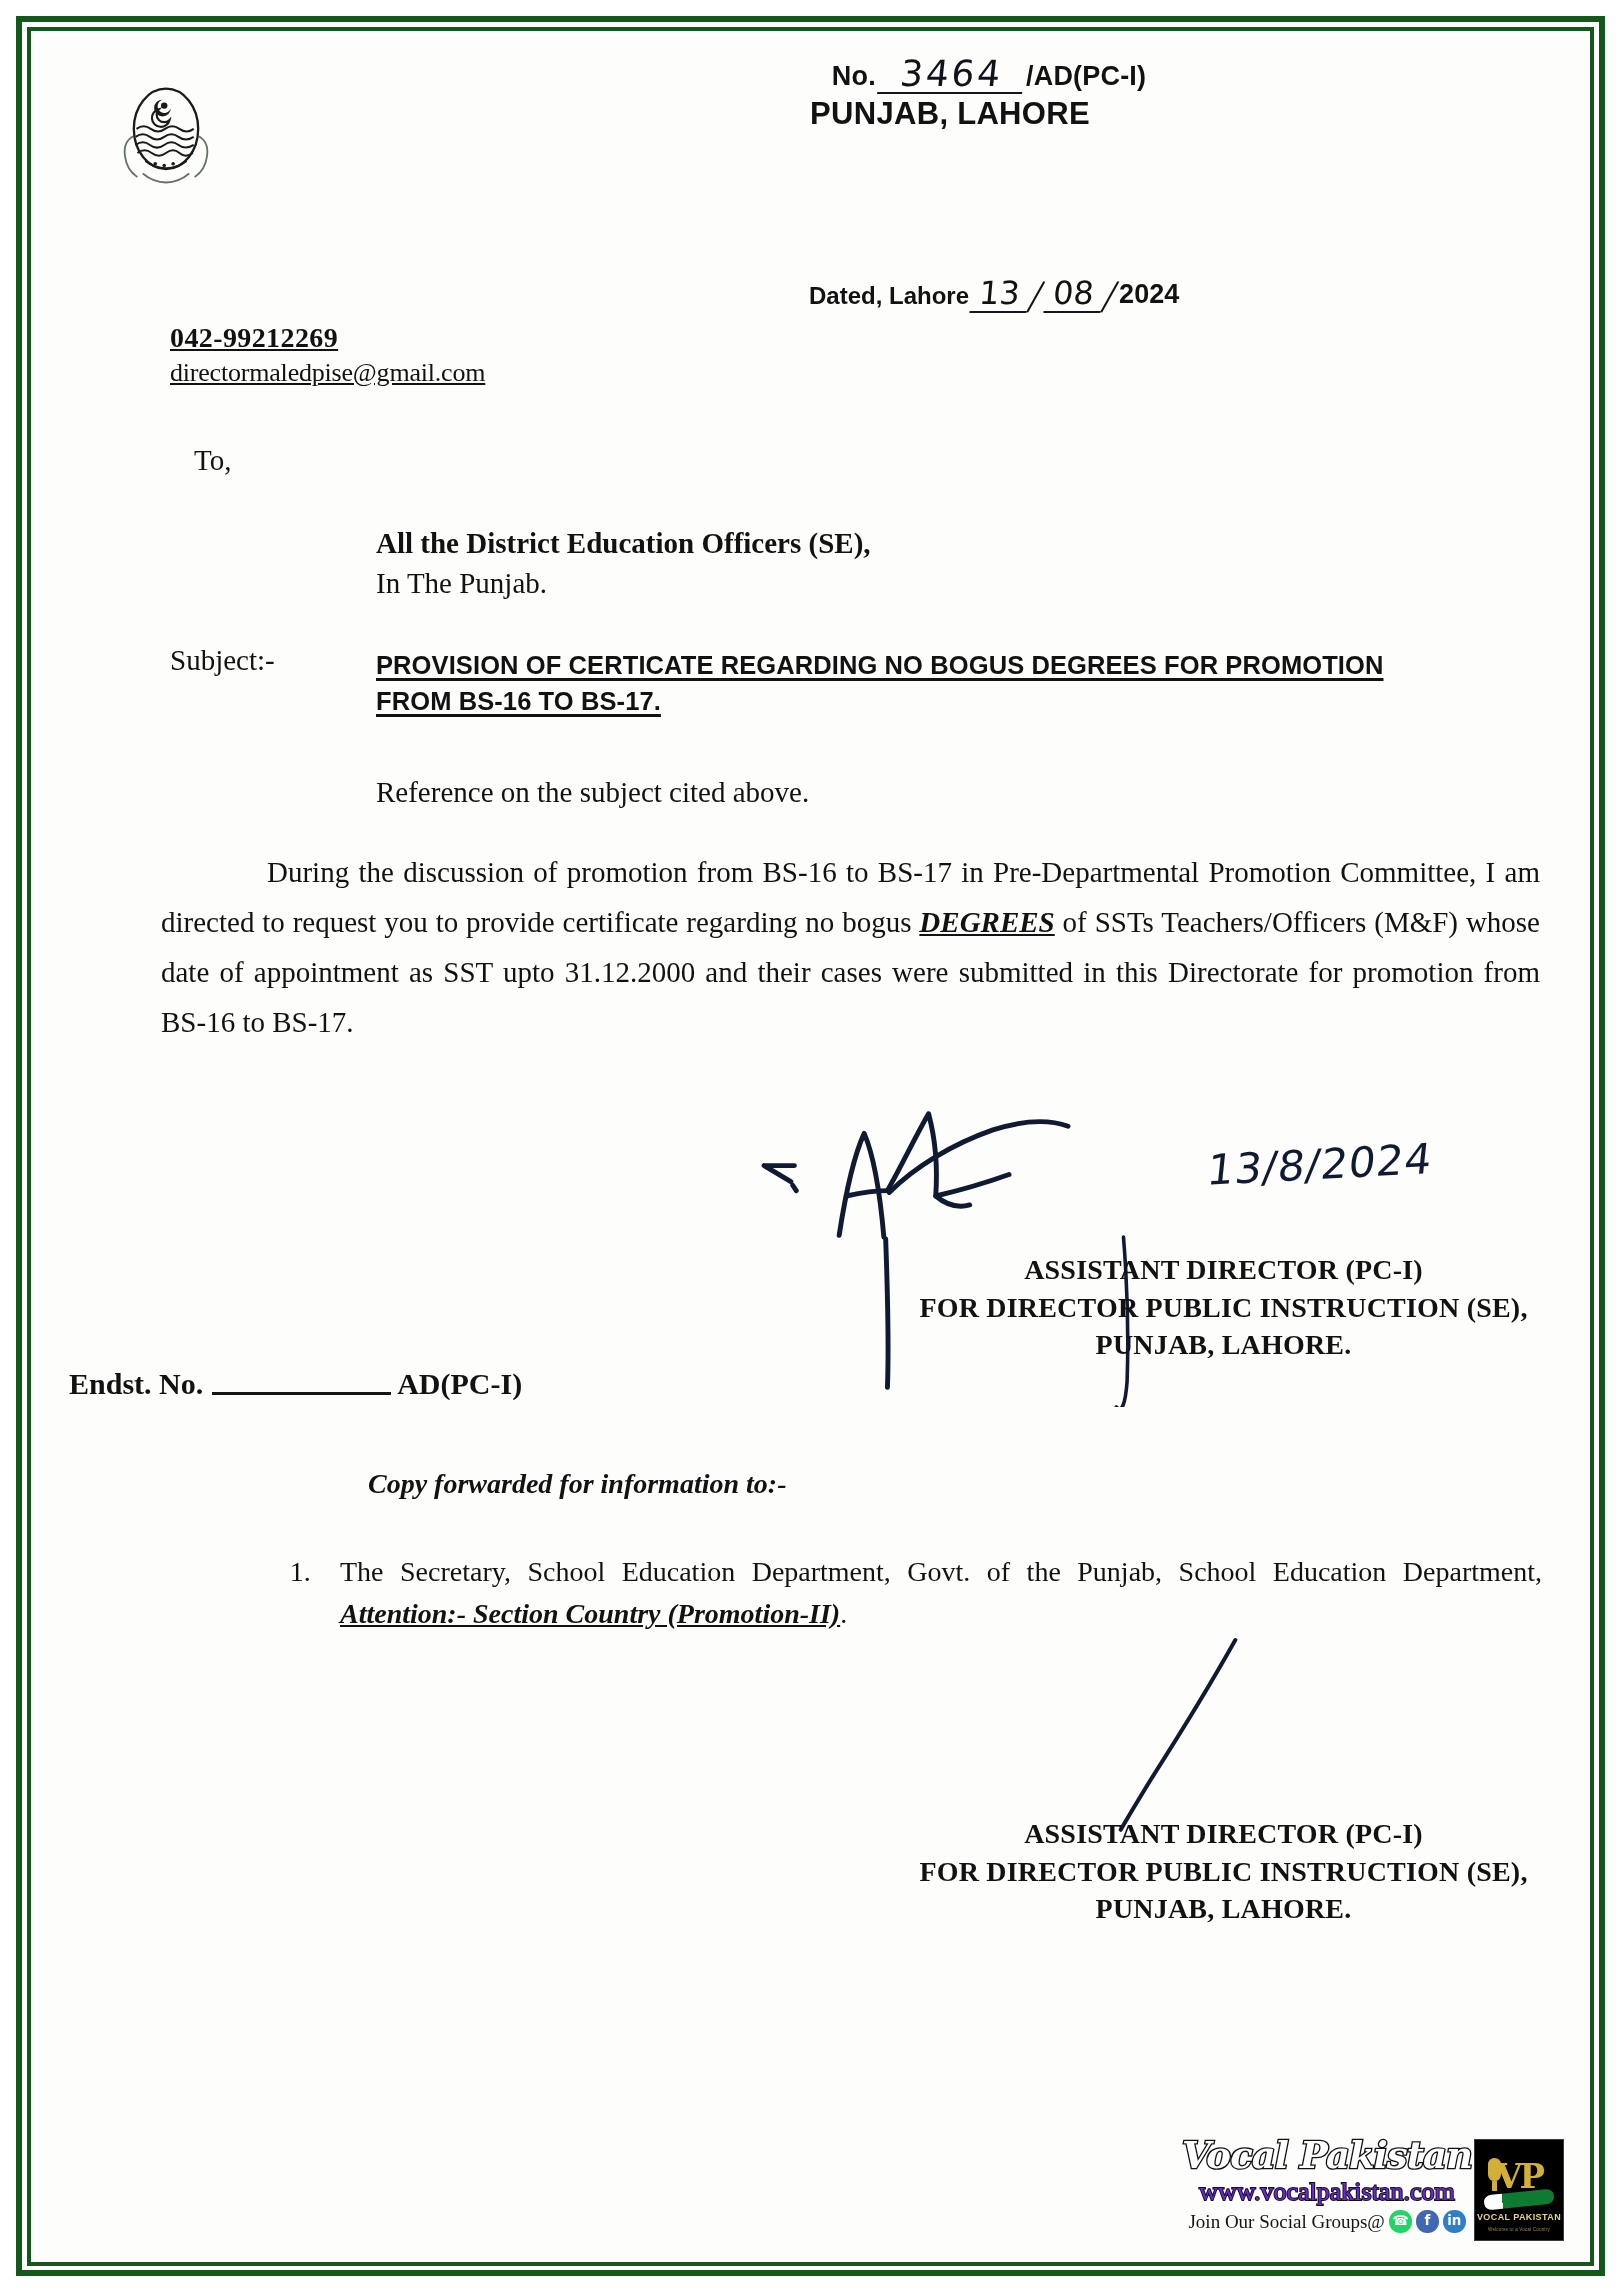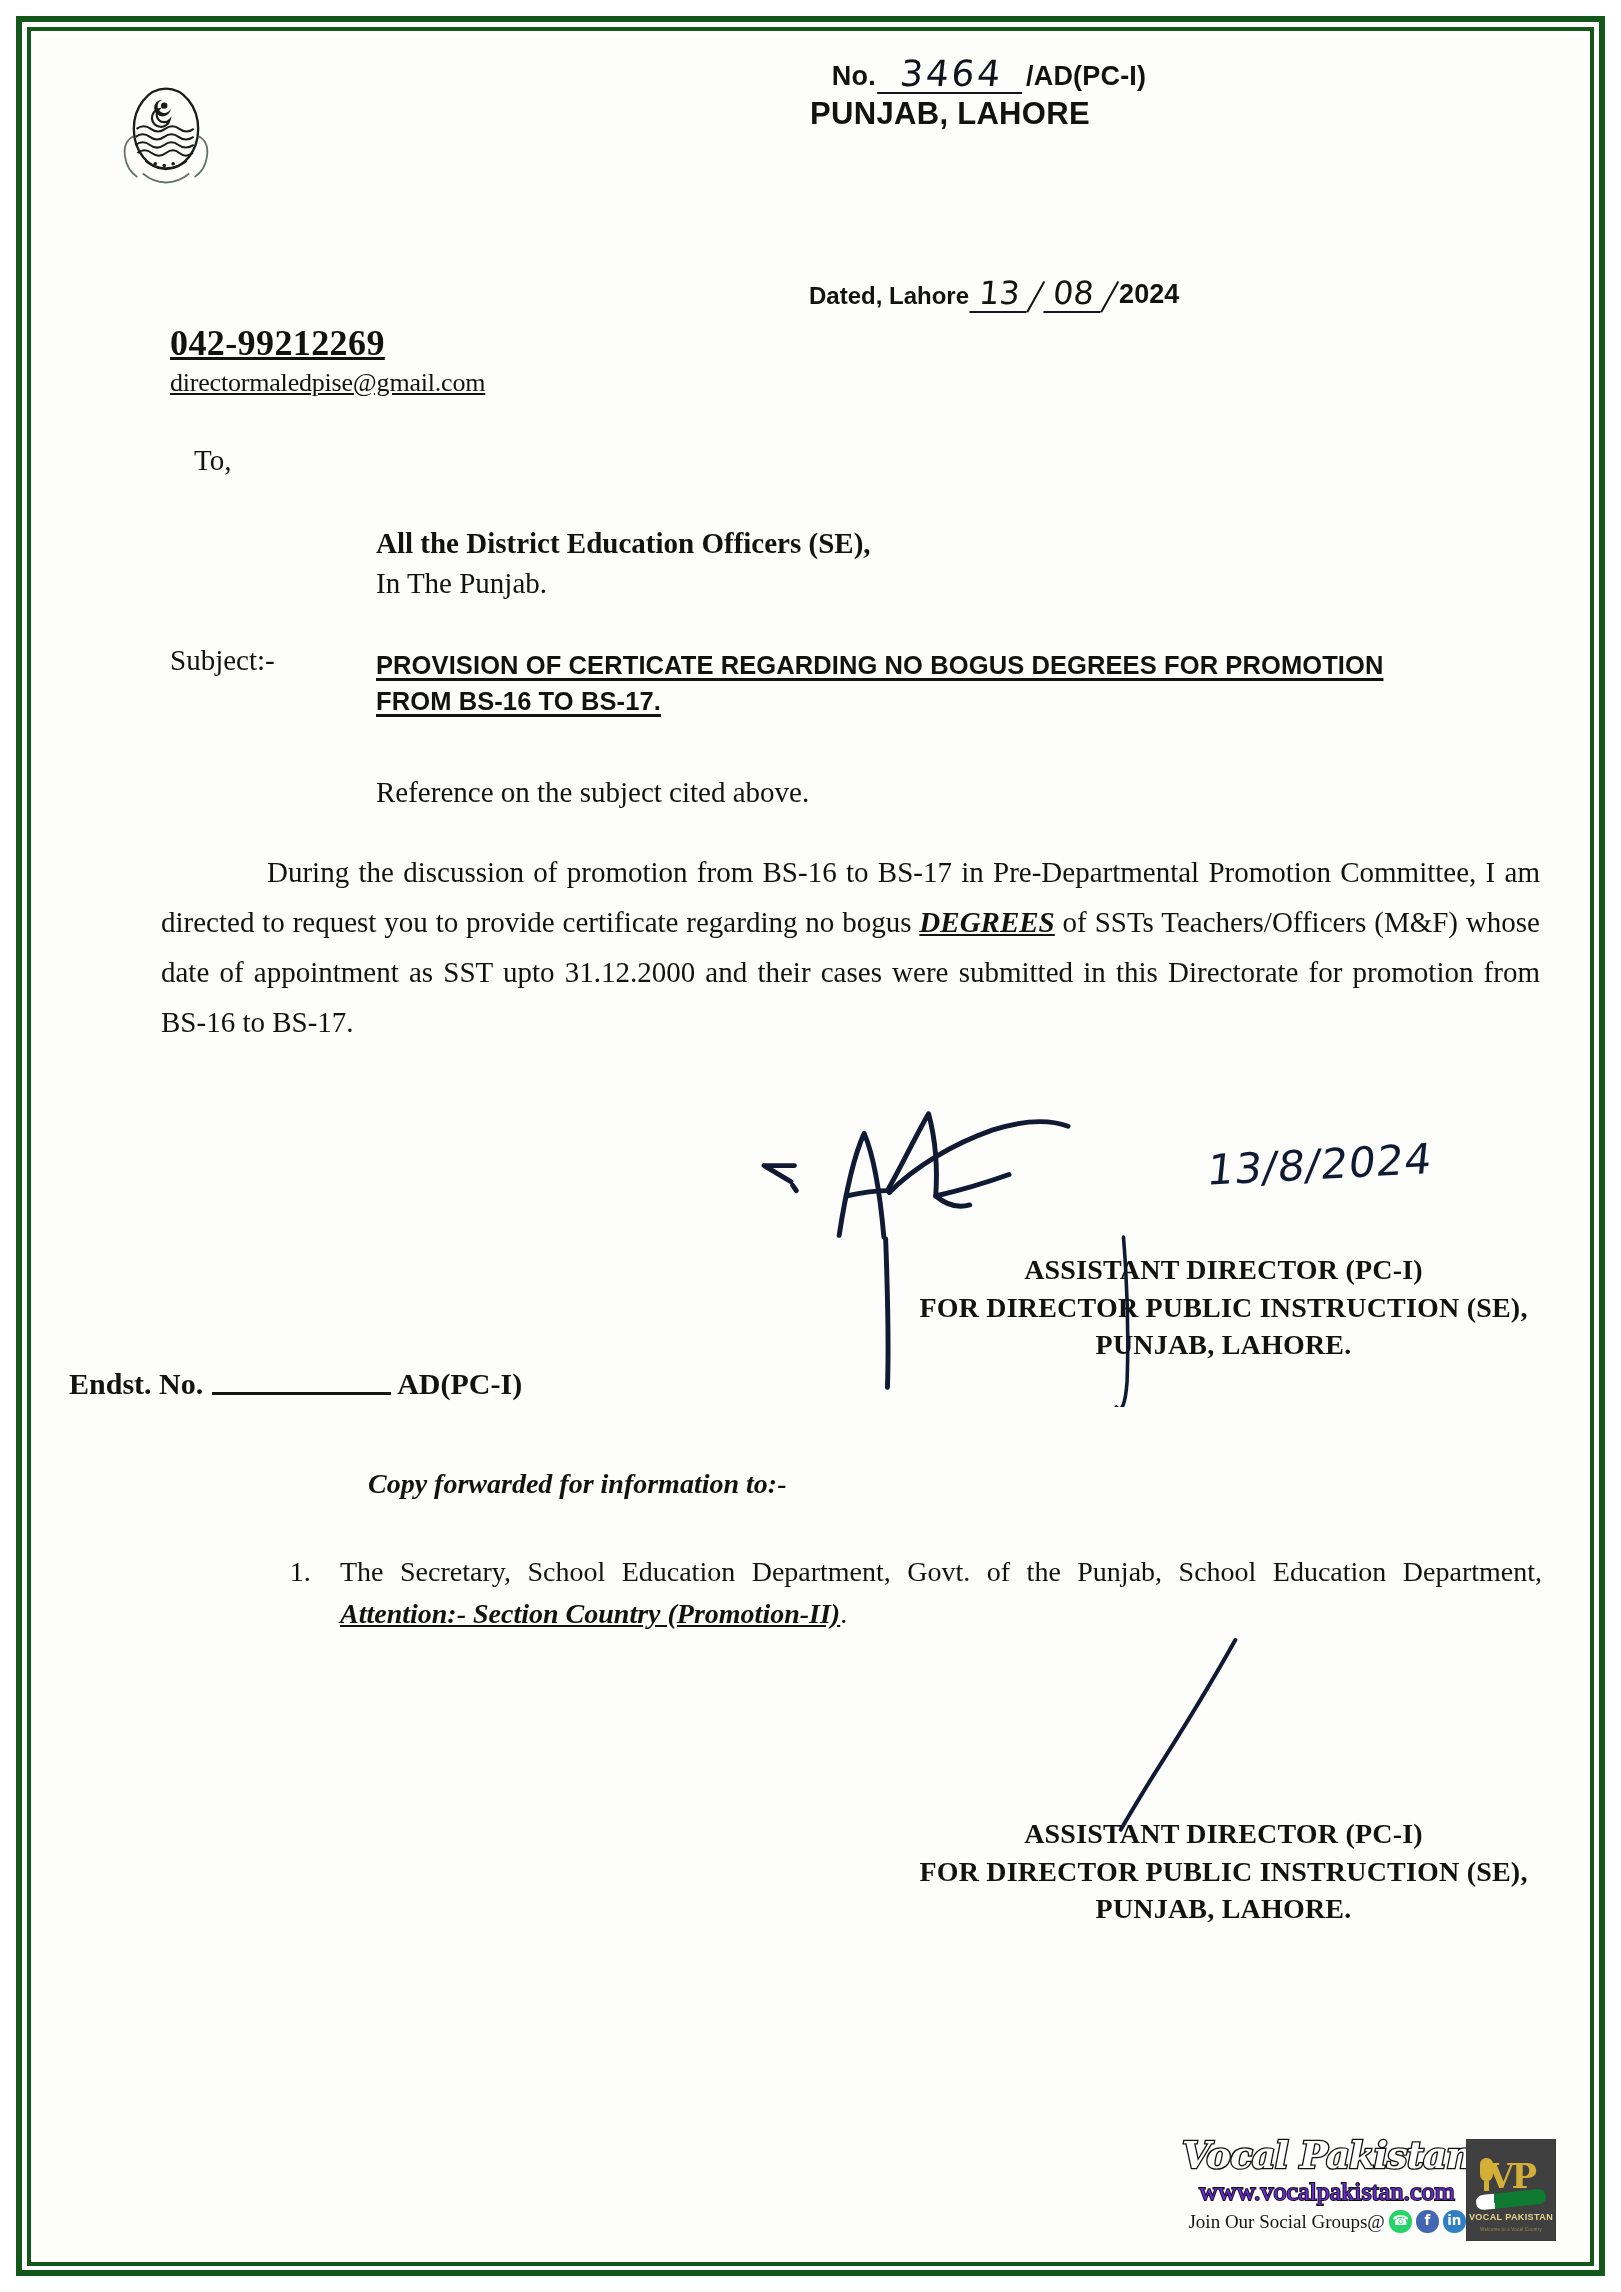--- a/index.html
+++ b/index.html
@@ -154,21 +154,21 @@
 
   
   .contact {
     position: absolute;
     left: 133px;
     top: 285px;
     font-family: "Liberation Serif", serif;
   }
   .contact .phone {
     font-weight: bold;
-    font-size: 36px;
+    font-size: 28px;
     text-decoration: underline;
     letter-spacing: 0.4px;
   }
   .contact .email {
     font-size: 26px;
     text-decoration: underline;
     margin-top: 3.6px;
     letter-spacing: -0.2px;
   }
 
@@ -390,25 +390,25 @@
     inset: 0;
     color: #fff;
     font-family: "DejaVu Sans", sans-serif;
     font-weight: bold;
     font-size: 13.4px;
     line-height: 22.4px;
     text-align: center;
   }
   .brand-logo {
     position: absolute;
-    right: 8px;
+    right: 0;
     top: 1.8px;
     width: 88px;
     height: 100px;
-    background: #404040;
+    background: #000000;
     border: 0.9px solid #3a3a3a;
     overflow: hidden;
   }
   .vp-mono {
     position: absolute;
     left: 0; right: 0;
     top: 19.7px;
     text-align: center;
     font-family: "DejaVu Serif", serif;
     font-weight: bold;

